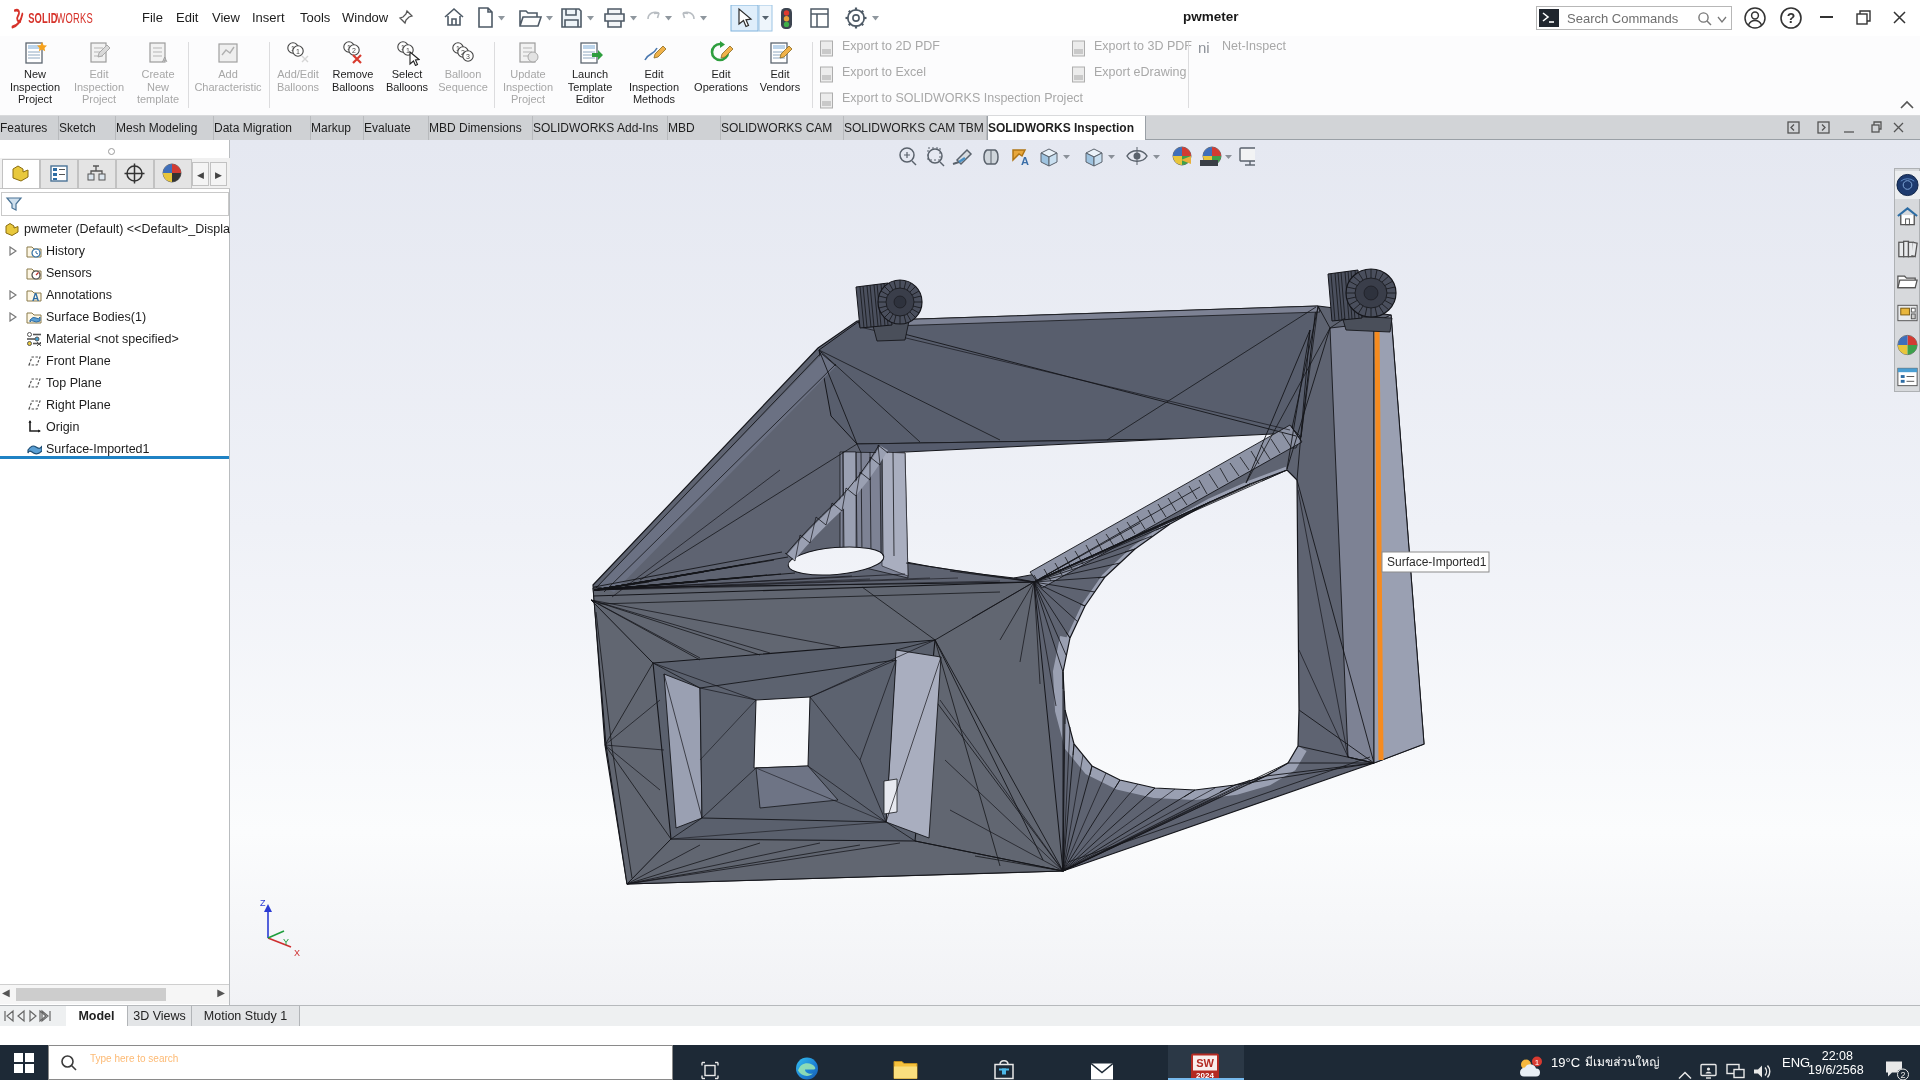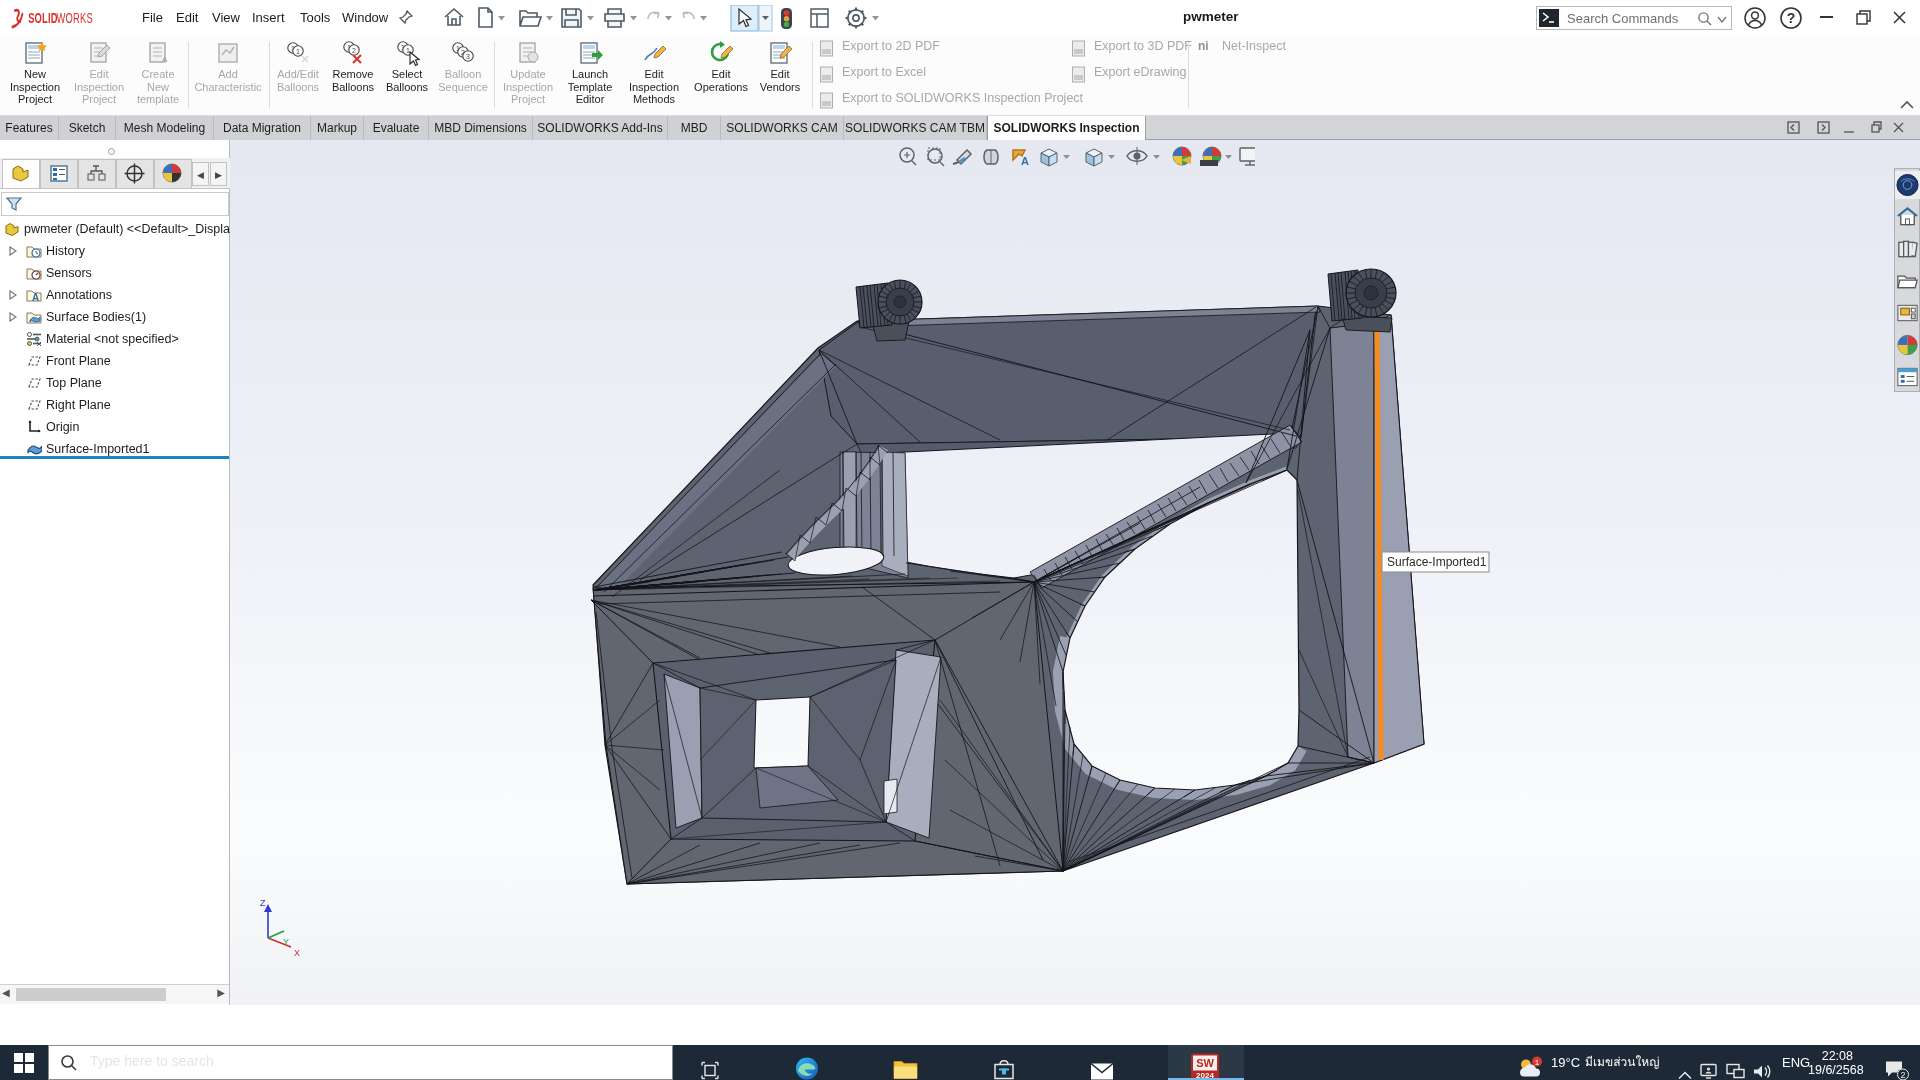--- a/index.html
+++ b/index.html
@@ -10,21 +10,21 @@
 .menu{font-size:13px;color:#1c1c1c}
 
 #ribbon{left:0;top:36px;width:1920px;height:80px;background:#fcfcfd;border-bottom:1px solid #d9dadc}
 .rbtn{position:absolute;top:4px;text-align:center;font-size:11px;line-height:12.5px;color:#1e1e1e;white-space:pre-line}
 .rbtn.dis{color:#a7a7a7}
 .rbtn .ric{display:block;margin:0 auto 2px auto}
 .rsep{position:absolute;top:6px;height:66px;width:1px;background:#dcdcde}
 .rexp{position:absolute;font-size:12.5px;color:#a8a8a8;white-space:nowrap}
 
 #cmdtabs{left:0;top:116px;width:1920px;height:24px;background:#d2d4d7;border-bottom:1px solid #9aa0a6}
-.ctab{position:absolute;top:0;height:24px;line-height:24px;text-align:center;font-size:12px;color:#1e1e1e;background:#cfd1d4;border-right:1px solid #b8babd;white-space:nowrap;overflow:hidden}
+.ctab{position:absolute;top:0;height:24px;line-height:24px;text-align:left;font-size:12px;color:#1e1e1e;background:#cfd1d4;border-right:1px solid #b8babd;white-space:nowrap;overflow:hidden}
 .ctab.act{background:#fff;font-weight:bold;border-right:1px solid #9aa0a6;border-left:1px solid #9aa0a6}
 
 #lpanel{left:0;top:140px;width:230px;height:865px;background:#fff;border-right:1px solid #b9bcbf}
 .trow{position:absolute;left:0;width:230px;height:22px;font-size:12.5px;color:#1c1c1c;line-height:22px;white-space:nowrap}
 
 #mtabs{left:0;top:1005px;width:1920px;height:21px;background:#eef0f1;border-top:1px solid #b6b9bc}
 .mtab{position:absolute;top:0;height:20px;line-height:20px;font-size:12.5px;color:#222;text-align:center;background:#e3e5e7;border-right:1px solid #b2b5b8}
 #statusbar{left:0;top:1026px;width:1920px;height:19px;background:#fdfdfd;border-top:1px solid #cfd1d3;font-size:12.5px;color:#1e1e1e}
 #taskbar{left:0;top:1045px;width:1920px;height:35px;background:#1d2936}
 .ticon{position:absolute;top:0;height:35px}
@@ -258,21 +258,21 @@
         <rect x="2" y="1" width="12" height="15" fill="#ececec" stroke="#adadad" stroke-width="1"></rect>
         <rect x="3.5" y="9" width="9" height="5" fill="#c9c9c9"></rect>
       </svg>
 <div class="rexp" style="left:1094px;top:3px">Export to 3D PDF</div>
 <svg class="abs" style="left:1070px;top:30px" width="17" height="17" viewBox="0 0 16 17">
         <rect x="2" y="1" width="12" height="15" fill="#ececec" stroke="#adadad" stroke-width="1"></rect>
         <rect x="3.5" y="9" width="9" height="5" fill="#c9c9c9"></rect>
       </svg>
 <div class="rexp" style="left:1094px;top:29px">Export eDrawing</div>
 <div class="rsep" style="left:1188px"></div>
-<div class="abs" style="left:1198px;top:3px;width:20px;height:18px;font-size:12px;font-weight:bold;color:#8d9198">ni</div>
+<div class="abs" style="left:1198px;top:3px;width:20px;height:18px;font-size:15px;font-weight:normal;color:#8d9198">ni</div>
 <div class="rexp" style="left:1222px;top:3px">Net-Inspect</div>
 <svg class="abs" style="left:1900px;top:64px" width="14" height="10" viewBox="0 0 14 10">
         <path d="M1 8 L7 2 L13 8" fill="none" stroke="#555" stroke-width="1.6"></path>
       </svg>
 </div>
 <div class="abs" id="cmdtabs">
 <div class="ctab" style="left:0px;width:59px">Features</div>
 <div class="ctab" style="left:59px;width:57px">Sketch</div>
 <div class="ctab" style="left:116px;width:98px">Mesh Modeling</div>
 <div class="ctab" style="left:214px;width:97px">Data Migration</div>
@@ -900,35 +900,49 @@
             <rect x="3" y="4" width="20" height="18" fill="#fff" stroke="#555"></rect>
             <rect x="3" y="4" width="20" height="4" fill="#4a9ed2"></rect>
             <rect x="6" y="11" width="4" height="3" fill="#2e6da4"></rect>
             <line x1="12" y1="12.5" x2="20" y2="12.5" stroke="#555"></line>
             <rect x="6" y="16" width="4" height="3" fill="#2e6da4"></rect>
             <line x1="12" y1="17.5" x2="20" y2="17.5" stroke="#555"></line>
           </g>
         </svg>
 </div>
     </div>
+<div class="abs" id="mtabs">
+<svg class="abs" style="left:2px;top:3px" width="62" height="14" viewBox="0 0 62 14">
+        <g stroke="#666" stroke-width="1.2" fill="none">
+          <path d="M3 2 v10 M5 7 l6 -5 v10 Z"></path>
+          <path d="M16 7 l6 -5 v10 Z"></path>
+          <path d="M28 2 l6 5 -6 5 Z"></path>
+          <path d="M40 2 l6 5 -6 5 Z M48 2 v10"></path>
+          <path d="M54 2 l6 5 -6 5 Z" transform="translate(-16,0)"></path>
+        </g>
+      </svg>
+<div class="mtab" style="left:66px;width:62px;background:#fff;font-weight:bold;">Model</div>
+<div class="mtab" style="left:128px;width:64px;">3D Views</div>
+<div class="mtab" style="left:192px;width:108px;">Motion Study 1</div>
+</div>
 <div class="abs" id="taskbar">
 <svg class="abs" style="left:14px;top:8px" width="20" height="20" viewBox="0 0 20 20">
         <g fill="#fff">
           <rect x="0" y="0" width="9" height="9"></rect>
           <rect x="11" y="0" width="9" height="9"></rect>
           <rect x="0" y="11" width="9" height="9"></rect>
           <rect x="11" y="11" width="9" height="9"></rect>
         </g>
       </svg>
 <div class="abs" style="left:48px;top:0;width:625px;height:35px;background:#fff;border:1px solid #8a8a8a"></div>
 <svg class="abs" style="left:60px;top:9px" width="18" height="18" viewBox="0 0 18 18">
         <circle cx="7.5" cy="7.5" r="5.5" fill="none" stroke="#3b3b3b" stroke-width="1.6"></circle>
         <line x1="11.5" y1="11.5" x2="16" y2="16" stroke="#3b3b3b" stroke-width="1.6"></line>
       </svg>
-<div class="abs" style="left:90px;top:8px;font-size:14px;color:#e5e5e5">Type here to search</div>
+<div class="abs" style="left:90px;top:8px;font-size:10px;color:#fdba74">Type here to search</div>
 <svg class="abs ticon" style="left:700px;top:8px" width="20" height="20" viewBox="0 0 20 20">
         <g stroke="#e8e8e8" stroke-width="1.4" fill="none">
           <rect x="5" y="5" width="10" height="10"></rect>
           <line x1="2" y1="2" x2="5" y2="2"></line>
           <line x1="15" y1="2" x2="18" y2="2"></line>
           <line x1="2" y1="18" x2="5" y2="18"></line>
           <line x1="15" y1="18" x2="18" y2="18"></line>
           <line x1="2" y1="2" x2="2" y2="5"></line>
           <line x1="18" y1="2" x2="18" y2="5"></line>
           <line x1="2" y1="15" x2="2" y2="18"></line>

